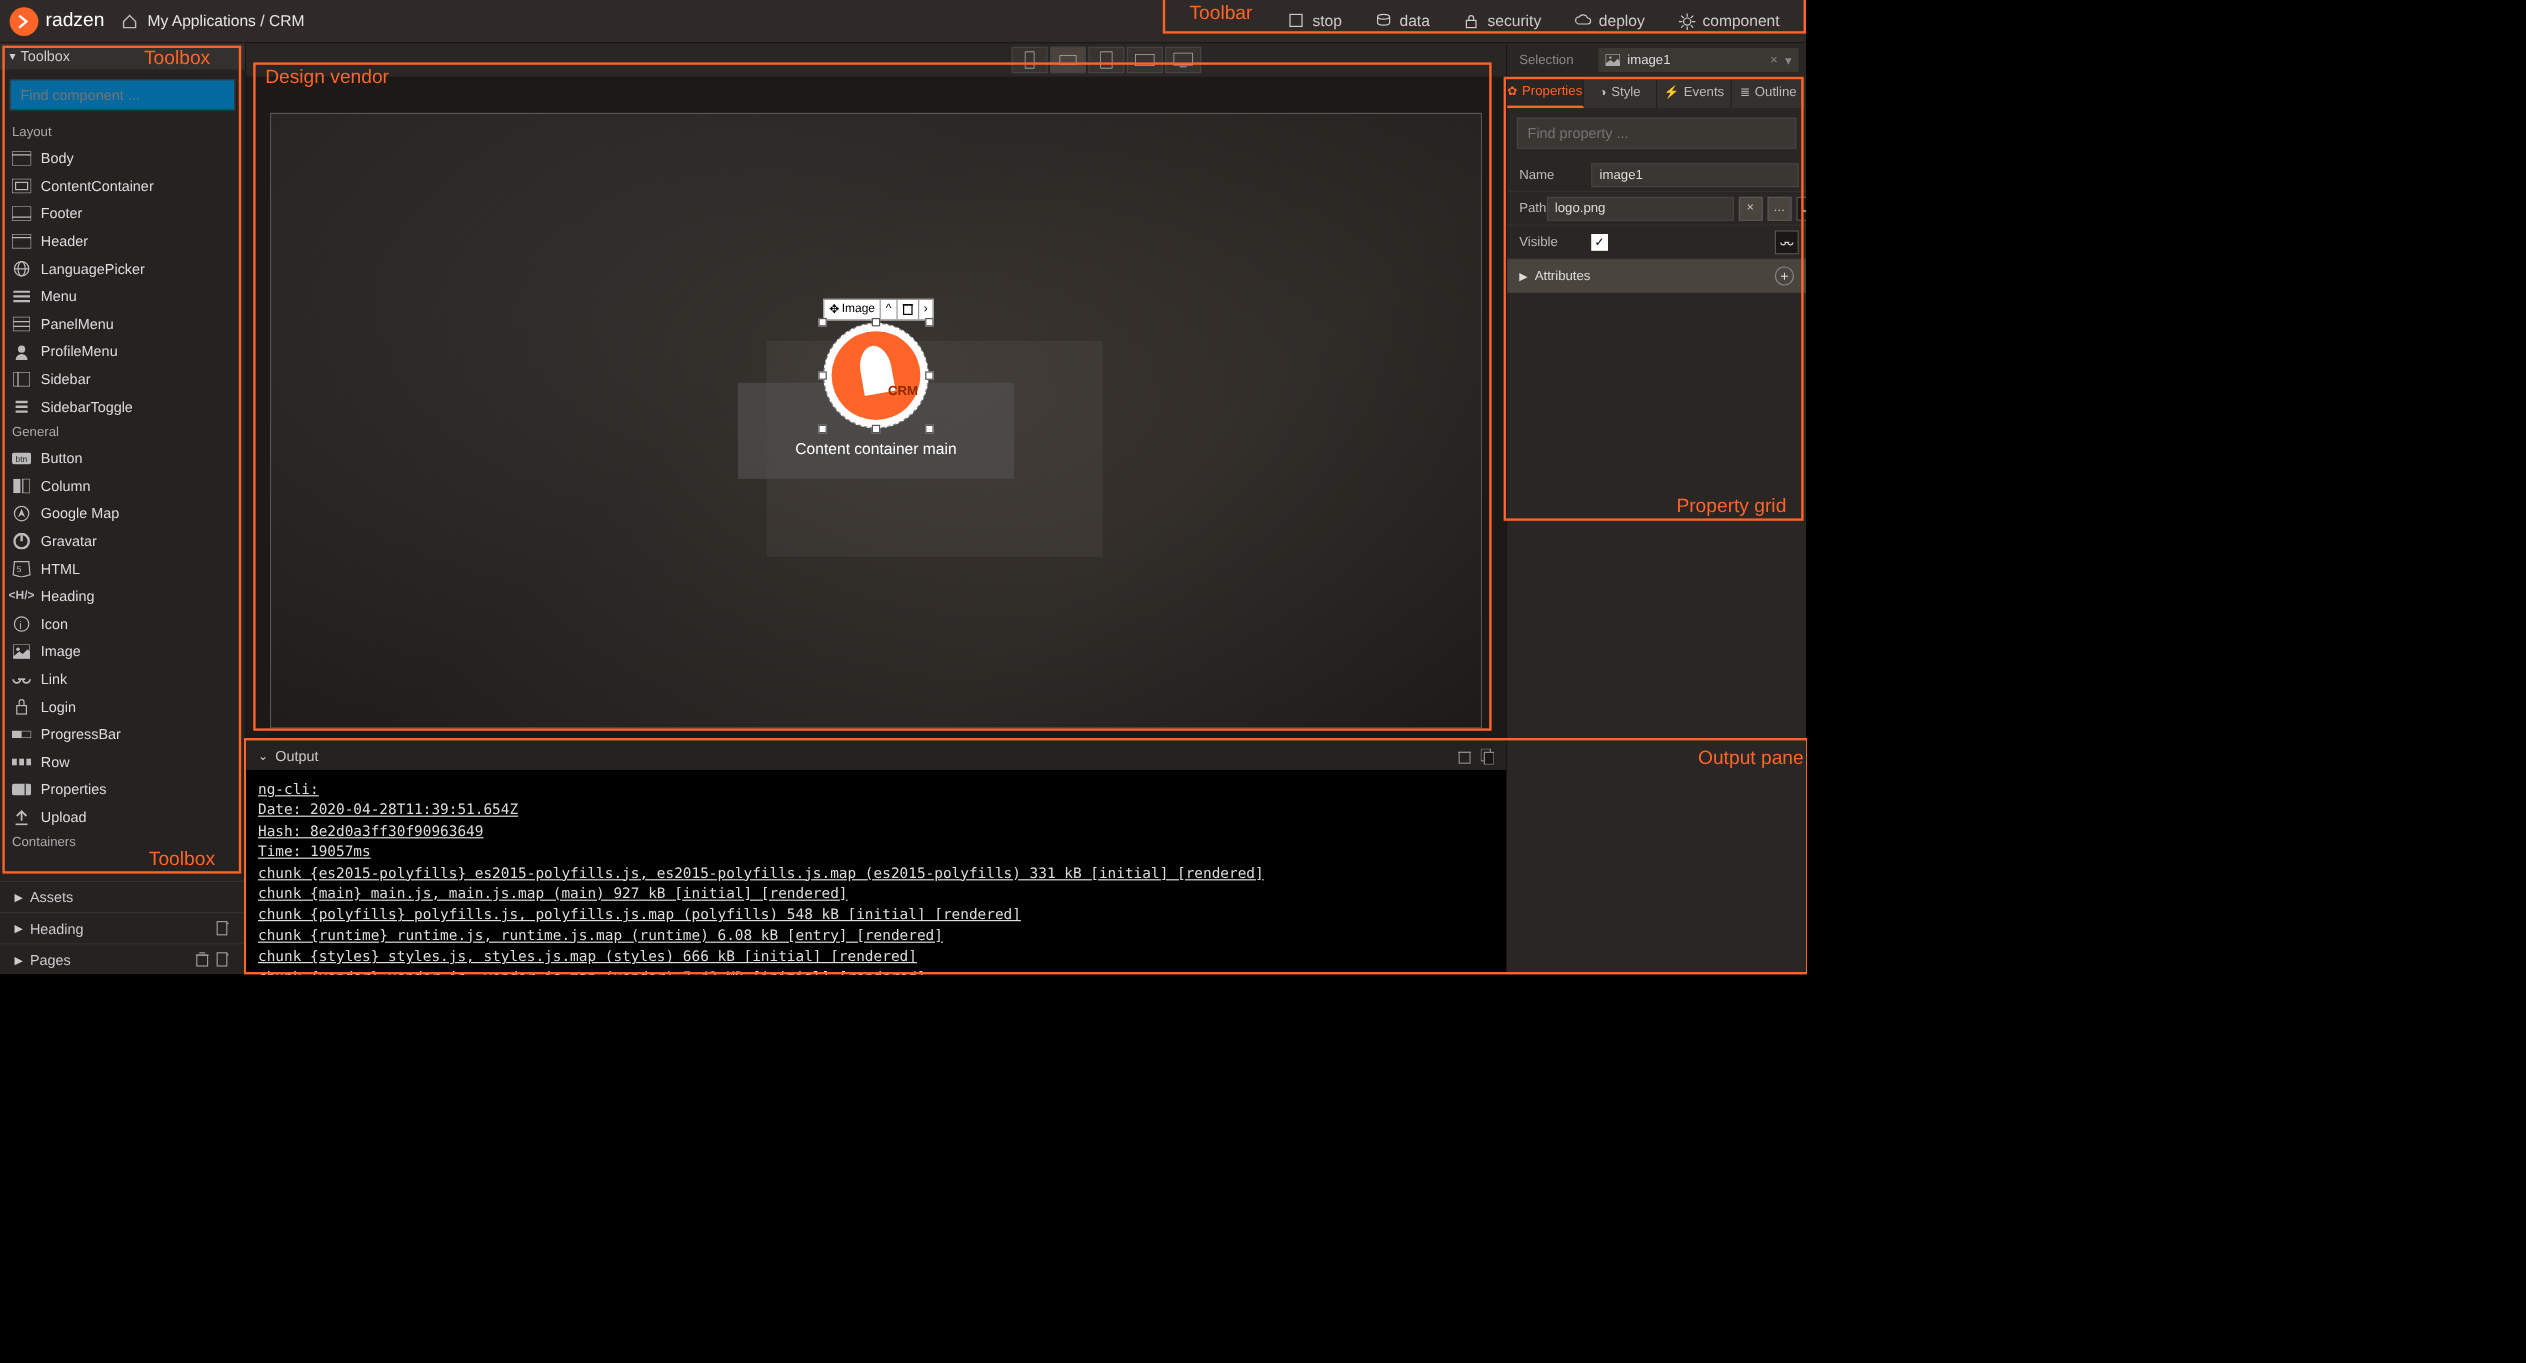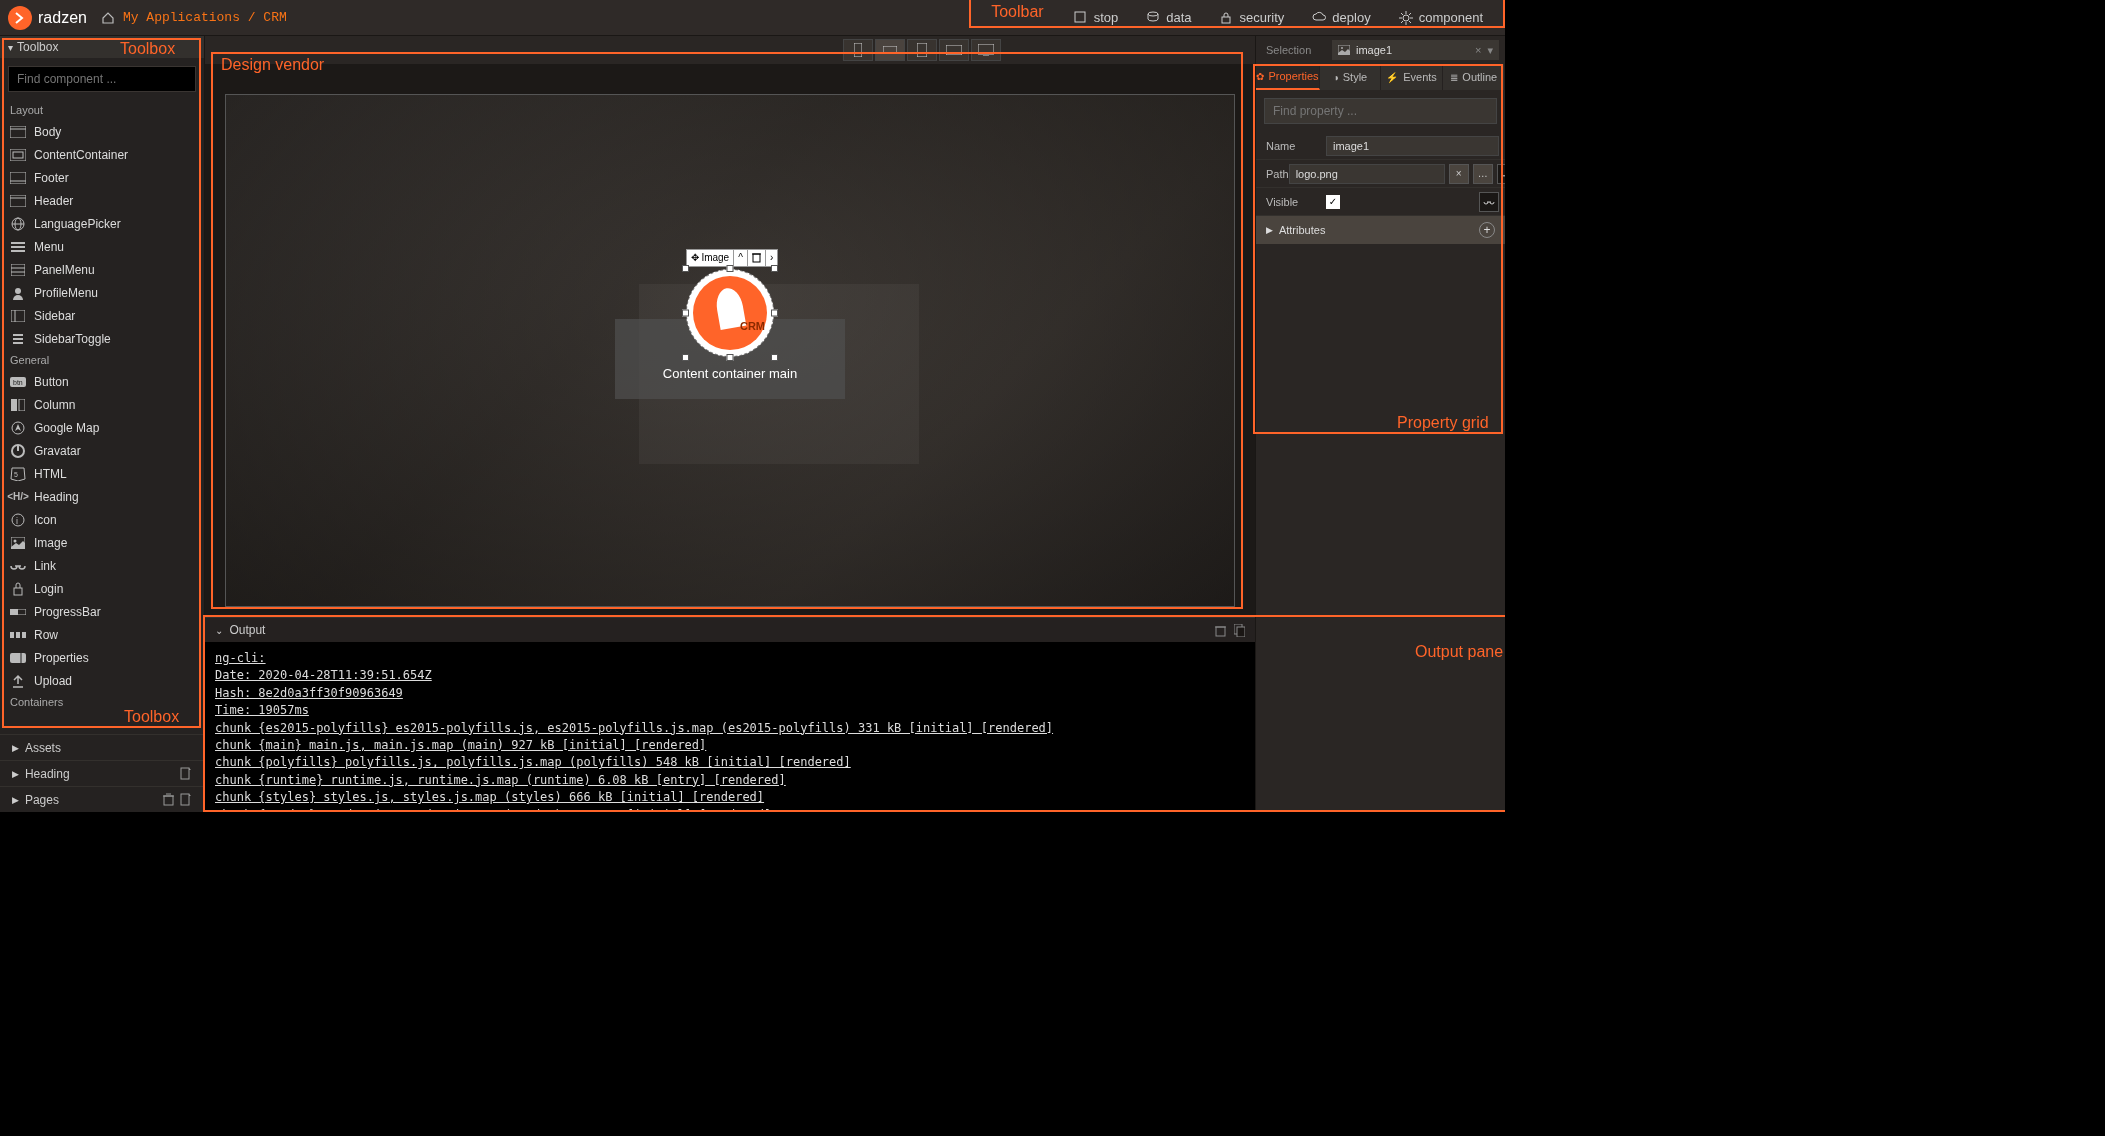--- a/index.html
+++ b/index.html
@@ -1,31 +1,31 @@
 <!DOCTYPE html>
 <html><head>
 <meta charset="utf-8">
 <style>
 * { margin:0; padding:0; box-sizing:border-box; font-family:"Segoe UI",Arial,sans-serif; }
 body { background:#000; color:#ccc; width:1505px; height:812px; overflow:hidden; position:relative; font-size:13px; }
 .hdr { height:36px; background:#2f2a28; display:flex; align-items:center; padding:0 8px; border-bottom:1px solid #1a1715; }
 .logo { width:24px; height:24px; border-radius:50%; background:#ff6429; display:flex; align-items:center; justify-content:center; color:#fff; font-weight:bold; margin-right:6px; }
 .brand { color:#fff; font-size:16px; margin-right:14px; }
 .home-ico { width:18px; display:inline-block; color:#bbb; margin-right:4px; }
-.bc { color:#f97316;font-family:Liberation Mono, monospace; }
+.bc { color:#e5e5e5; }
 .spacer { flex:1; }
 .tbtn { display:flex; align-items:center; gap:6px; color:#ccc; padding:0 14px; height:23px; cursor:pointer; }
 .tbtn .ic { width:14px; height:14px; }
 .orange-callout { position:absolute; border:2px solid #ff6429; pointer-events:none; z-index:50; }
 .callout-label { position:absolute; color:#ff6429; font-size:16px; z-index:51; pointer-events:none; }
 .main { display:flex; height:calc(100% - 36px); }
 .left { width:205px; background:#252221; display:flex; flex-direction:column; border-right:1px solid #1a1715; }
 .left-hdr { height:22px; background:#33302d; display:flex; align-items:center; padding:0 8px; font-size:12px; color:#ccc; }
 .chev { margin-right:4px; font-size:10px; }
-.search-box { margin:8px; height:26px; background:#000000; border:1px solid #3a3532; padding:0 8px; color:#888; font-size:12px; display:flex; align-items:center; }
+.search-box { margin:8px; height:26px; background:#0369a1; border:1px solid #3a3532; padding:0 8px; color:#888; font-size:12px; display:flex; align-items:center; }
 .search-box input { background:transparent; border:none; color:#ccc; width:100%; outline:none; font-size:12px; }
 .cat { padding:4px 10px; font-size:11px; color:#aaa; background:#252221; }
 .comp { display:flex; align-items:center; height:23px; padding:0 10px; gap:8px; color:#ddd; font-size:12px; cursor:pointer; }
 .comp-ico { width:16px; height:16px; display:flex; align-items:center; justify-content:center; color:#bbb; flex-shrink:0; }
 .comp-list { flex:1; overflow:hidden; }
 .nav-row { height:26px; display:flex; align-items:center; padding:0 12px; font-size:12px; color:#ccc; border-top:1px solid #33302d; cursor:pointer; }
 .nav-row .ar { margin-right:6px; font-size:9px; }
 .nav-ic { margin-left:auto; display:flex; gap:6px; color:#999; }
 .center { flex:1; display:flex; flex-direction:column; background:#1c1917; position:relative; }
 .dev-bar { height:28px; background:#2a2624; display:flex; align-items:center; justify-content:flex-end; padding:0 6px; gap:2px; }
@@ -600,13 +600,13 @@
 <div class="orange-callout" style="left: 969.188px; top: -2.5px; width: 535.812px; height: 30px;"></div>
 <div class="callout-label" style="left: 979.188px; top: 2.5px; margin-left: 12px;">Toolbar</div>
 <div class="orange-callout" style="left: 2px; top: 38px; width: 199px; height: 690px;"></div>
 <div class="callout-label" style="left: 120px; top: 40px;">Toolbox</div>
 <div class="callout-label" style="left: 124px; top: 708px;">Toolbox</div>
 <div class="orange-callout" style="left: 211px; top: 52px; width: 1032px; height: 557px;"></div>
 <div class="callout-label" style="left: 221px; top: 56px;">Design vendor</div>
 <div class="orange-callout" style="left: 1253px; top: 64px; width: 250px; height: 370px;"></div>
 <div class="callout-label" style="left: 1397px; top: 414px;">Property grid</div>
 <div class="orange-callout" style="left: 203px; top: 615px; width: 1304px; height: 197px;"></div>
-<div class="callout-label" style="left: 1415px; top: 643px;">Output pane</div>
+<div class="callout-label" style="left: 1415px; top: 624px;">Output pane</div>
 
 </body></html>

